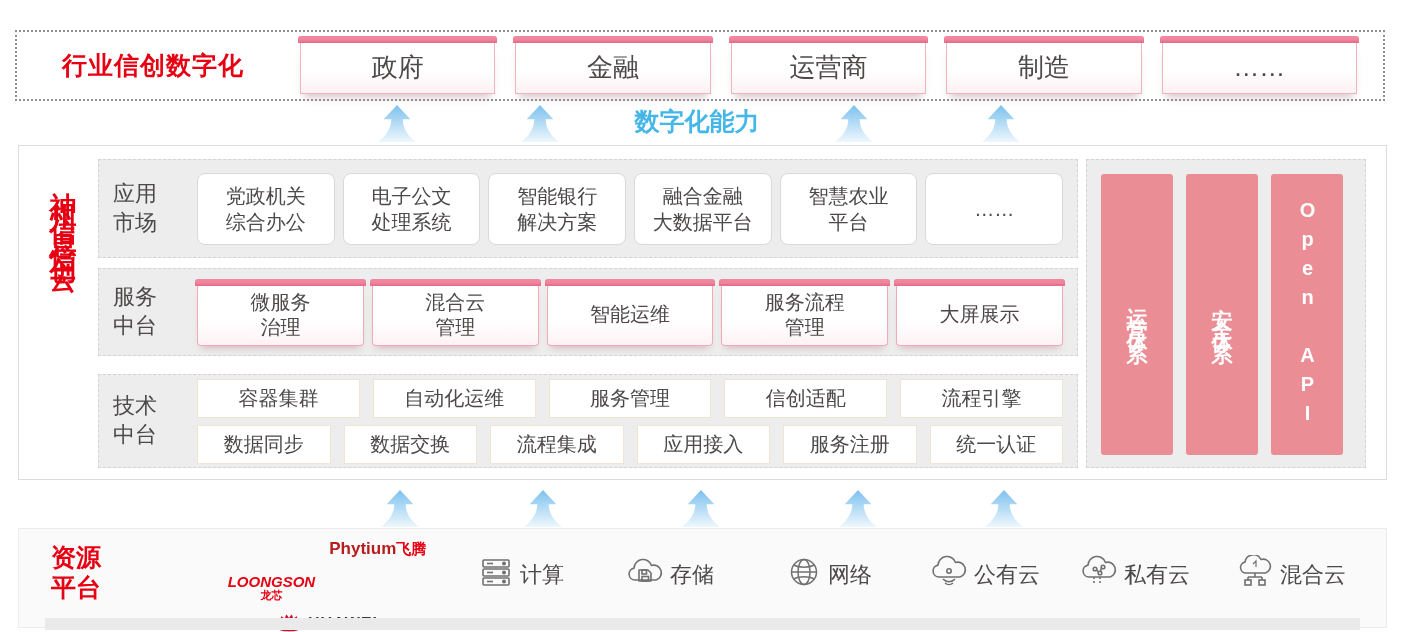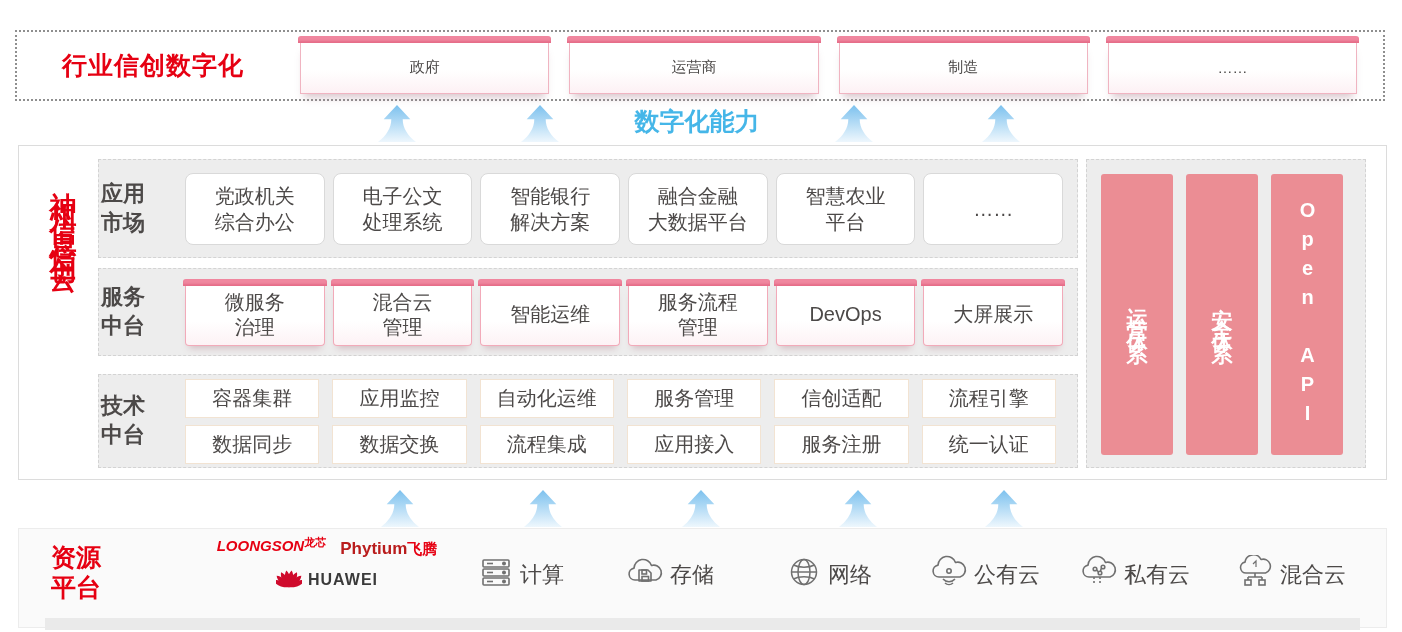--- a/index.html
+++ b/index.html
@@ -15,21 +15,21 @@
   }
   .top-label{
     width:238px;padding-left:45px;font-size:25px;font-weight:bold;color:#e60012;
     letter-spacing:1px;flex:none;
   }
   .top-boxes{flex:1;display:flex;gap:20px;margin-right:26px;height:52px;margin-top:4px;}
   .tbox{
     flex:1;position:relative;border:1px solid #f0b4c1;border-top:none;
     background:linear-gradient(#ffffff 55%,#fdf1f4);
     display:flex;align-items:center;justify-content:center;
-    font-size:15px;color:#4c4948;
+    font-size:26px;color:#4c4948;
     box-shadow:0 7px 8px -4px rgba(165,120,132,.45);
   }
   .tbox::before{
     content:"";position:absolute;top:-6px;left:-3px;right:-3px;height:7px;
     background:#f0879f;border-radius:3px 3px 0 0;
     box-shadow:inset 0 -2px 2px rgba(224,95,125,.65);
   }
   
   .arrow{position:absolute;width:44px;height:38px;}
   .cap-label{
@@ -48,21 +48,21 @@
   }
   .mrow{
     position:absolute;left:79px;width:980px;background:#ededed;
     border:1px dashed #d3d3d3;box-sizing:border-box;
     display:flex;align-items:center;
   }
   .row1{top:13px;height:99px;}
   .row2{top:122px;height:88px;}
   .row3{top:228px;height:94px;}
   .row-label{
-    width:84px;padding-left:2px;font-size:22px;font-weight:bold;
+    width:84px;padding-left:14px;font-size:22px;font-weight:normal;
     white-space:pre-line;line-height:1.3;flex:none;color:#4c4948;
   }
   .row-items{flex:1;display:flex;gap:8px;margin-right:14px;align-items:center;}
   .abox{
     flex:1;height:70px;background:#fff;border:1px solid #d9d9d9;border-radius:8px;
     display:flex;align-items:center;justify-content:center;text-align:center;
     font-size:20px;white-space:pre-line;line-height:1.3;
   }
   .sbox{
     flex:1;height:60px;position:relative;margin-top:6px;
@@ -70,21 +70,21 @@
     border:1px solid #f2aab9;border-top:none;border-radius:0 0 4px 4px;
     display:flex;align-items:center;justify-content:center;text-align:center;
     font-size:20px;white-space:pre-line;line-height:1.25;
     box-shadow:0 6px 7px -4px rgba(170,110,126,.4);
   }
   .sbox::before{
     content:"";position:absolute;top:-6px;left:-3px;right:-3px;height:7px;
     background:#f0879f;border-radius:3px 3px 0 0;
     box-shadow:inset 0 -2px 2px rgba(224,95,125,.65);
   }
-  .tech-stack{flex:1;display:flex;flex-direction:column;gap:7px;margin-right:21px;}
+  .tech-stack{flex:1;display:flex;flex-direction:column;gap:7px;margin-right:14px;}
   .tech-line{display:flex;gap:13px;}
   .kbox{
     flex:1;height:37px;background:#fff;border:1px solid #f2e3d2;
     display:flex;align-items:center;justify-content:center;font-size:20px;
   }
   .side-panel{
     position:absolute;left:1067px;top:13px;width:280px;height:309px;
     background:#ededed;border:1px dashed #d3d3d3;box-sizing:border-box;
     display:flex;gap:13px;padding:14px 0 14px 14px;
   }
@@ -99,21 +99,21 @@
   .bottom-band{
     position:absolute;left:18px;top:528px;width:1369px;height:100px;
     background:#fafafa;border:1px solid #ececec;box-sizing:border-box;
   }
   .res-label{
     position:absolute;left:32px;top:13px;font-size:25px;font-weight:bold;color:#e60012;
     white-space:pre-line;line-height:1.2;
   }
   .vendors{position:absolute;left:188px;top:8px;width:240px;}
   .vendor-top{display:flex;justify-content:center;align-items:flex-start;gap:14px;}
-  .loongson{display:flex;align-items:flex-start;}
+  .loongson{display:flex;flex-direction:column;align-items:center;margin-top:36px;}
   .loongson-name{font-style:italic;font-weight:bold;color:#e60012;font-size:15px;}
   .loongson-sub{font-size:11px;color:#e60012;font-weight:bold;margin-top:-2px;}
   .phytium{display:flex;align-items:baseline;margin-top:2px;}
   .phytium-name{color:#b91c1c;font-weight:bold;font-size:17px;}
   .phytium-sub{color:#e60012;font-weight:bold;font-size:15px;}
   .huawei-row{display:flex;align-items:center;justify-content:center;gap:6px;margin-top:8px;}
   .huawei-name{font-weight:bold;color:#3a3a3a;font-size:16px;letter-spacing:1px;}
   .res-item{
     position:absolute;top:24px;height:44px;display:flex;align-items:center;gap:7px;
     font-size:22px;color:#4c4948;
@@ -130,20 +130,21 @@
       <stop offset="0" stop-color="#7cc1ee"></stop>
       <stop offset="1" stop-color="#eef7fd"></stop>
     </linearGradient>
   </defs>
 </svg>
 
 <div class="top-band">
   <div class="top-label">行业信创数字化</div>
   <div class="top-boxes">
     <div class="tbox">政府</div>
+    <div class="tbox">金融</div>
     <div class="tbox">运营商</div>
     <div class="tbox">制造</div>
     <div class="tbox">……</div>
   </div>
 </div>
 
 <div class="arrow" style="left:375px;top:104px">
   <svg width="44" height="38" viewBox="0 0 44 40">
       <path d="M22,1 L36,16 L28,16 C28,25 33,33 42,40 L2,40 C11,33 16,25 16,16 L8,16 Z" fill="url(#arrowGrad)"></path>
     </svg>
@@ -190,32 +191,30 @@
     <div class="row-label">服务
 中台</div>
     <div class="row-items">
       <div class="sbox">微服务
 治理</div>
       <div class="sbox">混合云
 管理</div>
       <div class="sbox">智能运维</div>
       <div class="sbox">服务流程
 管理</div>
-      <div class="sbox">DevOps</div>
       <div class="sbox">大屏展示</div>
     </div>
   </div>
 
   <div class="mrow row3">
     <div class="row-label">技术
 中台</div>
     <div class="tech-stack">
       <div class="tech-line">
         <div class="kbox">容器集群</div>
-        <div class="kbox">应用监控</div>
         <div class="kbox">自动化运维</div>
         <div class="kbox">服务管理</div>
         <div class="kbox">信创适配</div>
         <div class="kbox">流程引擎</div>
       </div>
       <div class="tech-line">
         <div class="kbox">数据同步</div>
         <div class="kbox">数据交换</div>
         <div class="kbox">流程集成</div>
         <div class="kbox">应用接入</div>

